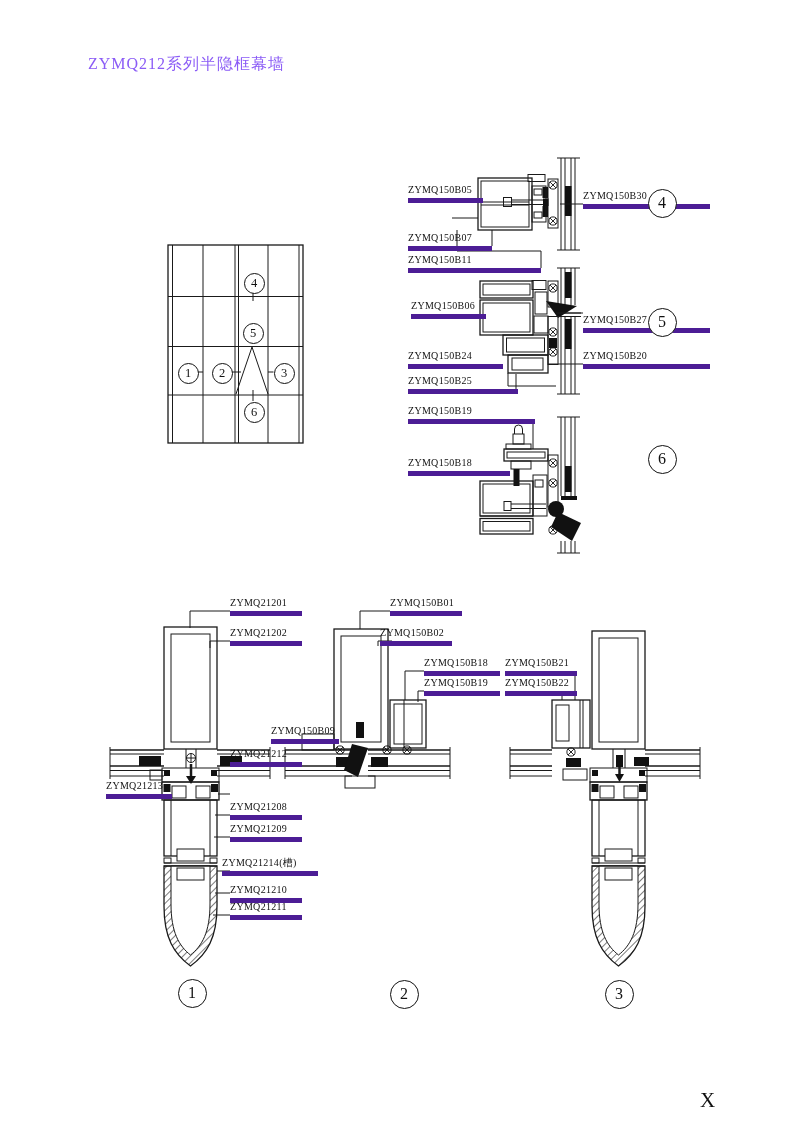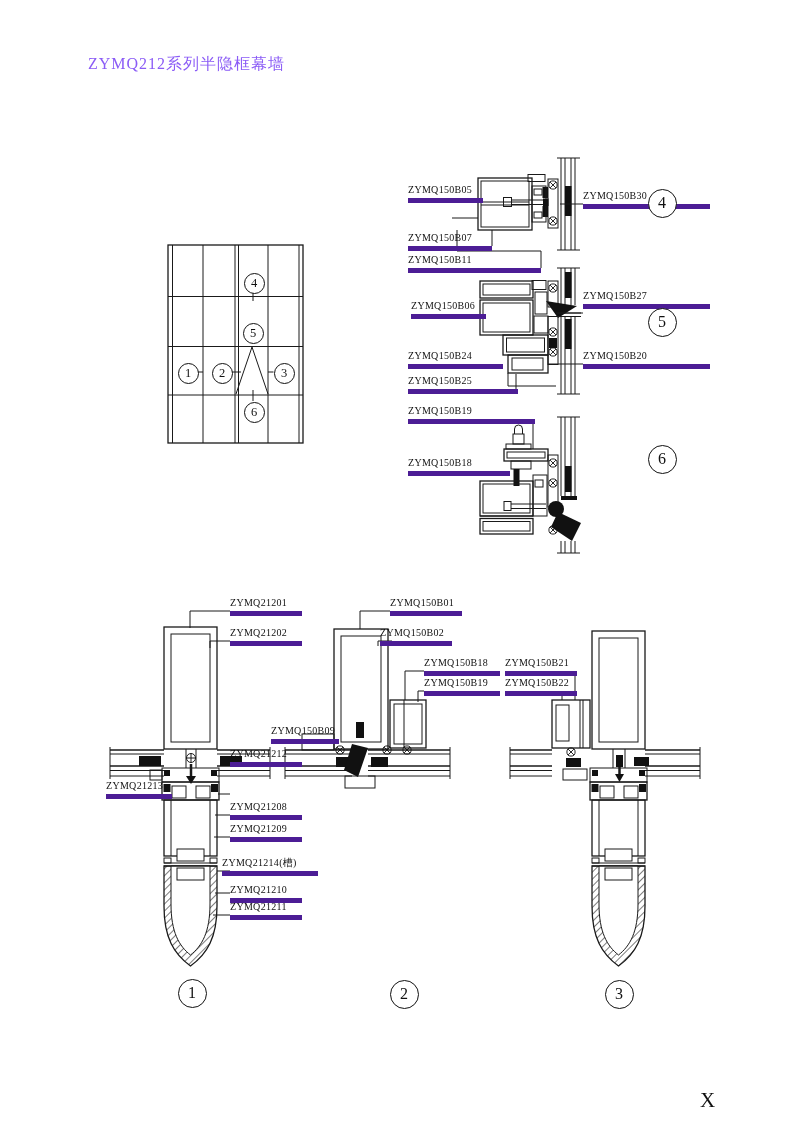--- a/index.html
+++ b/index.html
@@ -306,21 +306,21 @@
   <div class="title">ZYMQ212系列半隐框幕墙</div>
 
   <div class="lbl" style="left:408px;top:182px;width:75px">ZYMQ150B05</div>
   <div class="lbl" style="left:408px;top:230px;width:84px">ZYMQ150B07</div>
   <div class="lbl" style="left:408px;top:252px;width:133px">ZYMQ150B11</div>
   <div class="lbl" style="left:583px;top:188px;width:127px">ZYMQ150B30</div>
 
   <div class="lbl" style="left:411px;top:298px;width:75px">ZYMQ150B06</div>
   <div class="lbl" style="left:408px;top:348px;width:95px">ZYMQ150B24</div>
   <div class="lbl" style="left:408px;top:373px;width:110px">ZYMQ150B25</div>
-  <div class="lbl" style="left:583px;top:288px;width:127px">ZYMQ150B27</div>
+  <div class="lbl" style="left:583px;top:312px;width:127px">ZYMQ150B27</div>
   <div class="lbl" style="left:583px;top:348px;width:127px">ZYMQ150B20</div>
 
   <div class="lbl" style="left:408px;top:403px;width:127px">ZYMQ150B19</div>
   <div class="lbl" style="left:408px;top:455px;width:102px">ZYMQ150B18</div>
 
   <div class="lbl" style="left:230px;top:595px;width:72px">ZYMQ21201</div>
   <div class="lbl" style="left:230px;top:625px;width:72px">ZYMQ21202</div>
   <div class="lbl" style="left:106px;top:778px;width:66px">ZYMQ21213</div>
   <div class="lbl" style="left:230px;top:746px;width:72px">ZYMQ21212</div>
   <div class="lbl" style="left:230px;top:799px;width:72px">ZYMQ21208</div>

